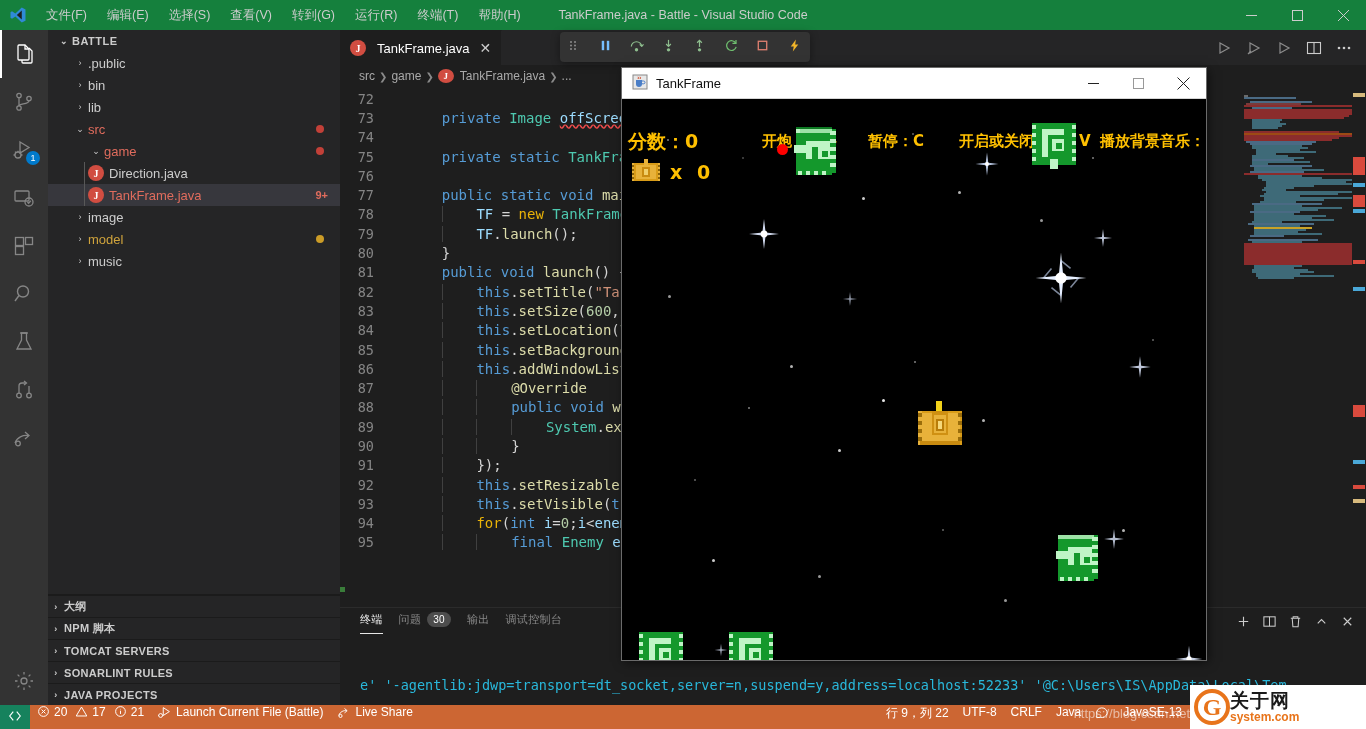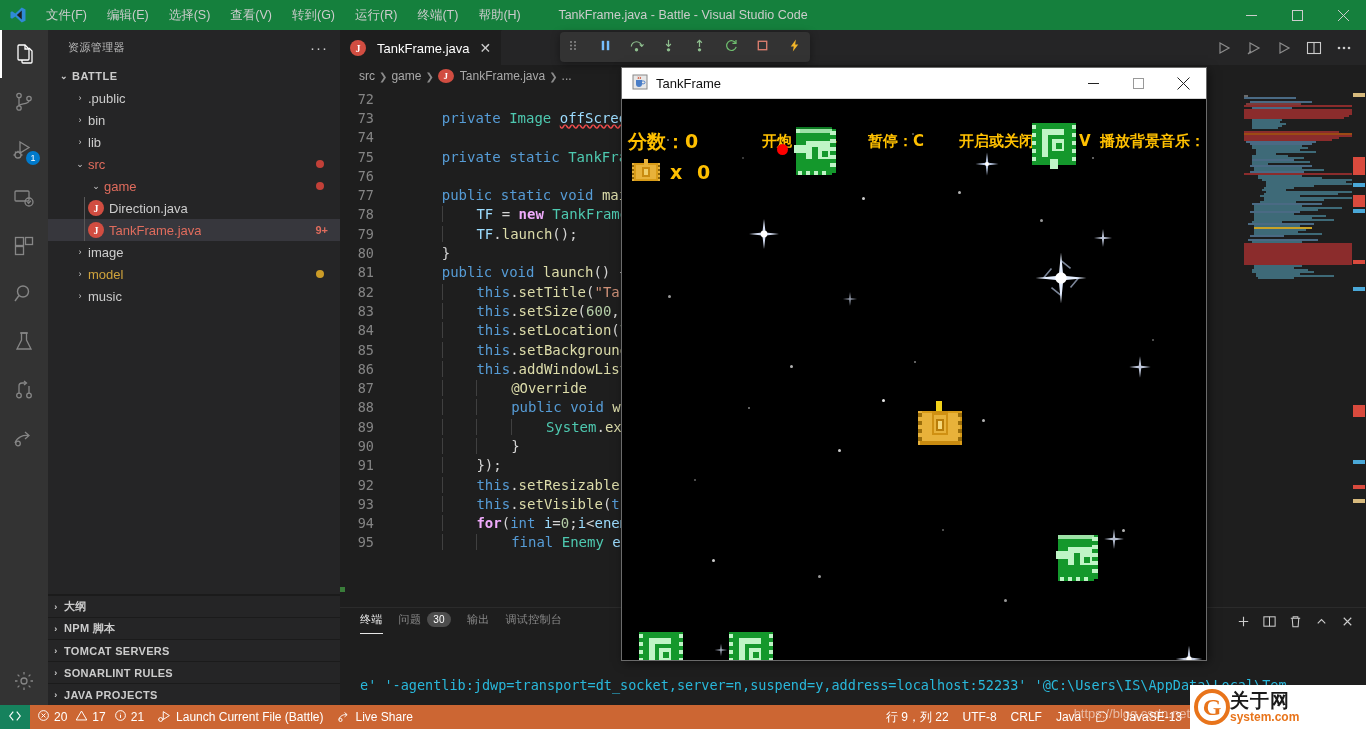--- a/index.html
+++ b/index.html
@@ -115,21 +115,21 @@
   .code-lines { position: absolute; top: 0; left: 0; font-family: "DejaVu Sans Mono", monospace; font-size: 14px; }
   .code-line { height: 19.3px; display: flex; align-items: center; white-space: pre; }
   .ln {
     width: 52px; text-align: right; padding-right: 18px; color: #858585;
     font-size: 13.5px; flex: 0 0 52px; font-family: "DejaVu Sans Mono", monospace;
   }
   .code-text { padding-left: 16px; }
   .codelens { height: 19px; display: flex; align-items: center; }
   .codelens .lens-txt { margin-left: 120px; font-size: 12px; color: #999999; font-family: "Liberation Sans", sans-serif; }
   .kw { color: #569cd6; }
-  .kw2 { color: #f0abfc; font-weight: bold; }
+  .kw2 { color: #eab308; }
   .typ { color: #4ec9b0; }
   .fn { color: #dcdcaa; }
   .var { color: #9cdcfe; }
   .num { color: #b5cea8; }
   .str { color: #ce9178; }
   .pl { color: #d4d4d4; }
   .ann { color: #dcdcaa; }
   .squiggle {
     text-decoration: underline wavy #f14c4c; text-decoration-skip-ink: none;
   }
@@ -189,21 +189,21 @@
   .bigstar { position: absolute; }
   .tank { position: absolute; }
   .bullet { position: absolute; border-radius: 50%; background: #f00; }
 
   
   .statusbar {
     position: absolute; left: 0; bottom: 0; width: 1366px; height: 24px;
     background: #cc6633; display: flex; align-items: center; font-size: 12px; color: #ffffff;
   }
   .sb-remote { background: #16825d; height: 24px; display: flex; align-items: center; padding: 0 8px; }
-  .sb-item { display: flex; align-items: center; gap: 4px; padding: 0 7px; height: 24px; cursor: pointer; }
+  .sb-item { display: flex; gap: 4px; padding: 0 7px; height: 24px; cursor: pointer; }
   .sb-right { margin-left: auto; display: flex; align-items: center; }
   .watermark {
     position: absolute; right: 176px; bottom: 8px; font-size: 13px;
     color: rgba(255,255,255,.55); font-family: "Liberation Sans", sans-serif; pointer-events: none;
   }
   .logo-box {
     position: absolute; right: 0; bottom: 0; width: 176px; height: 44px;
     background: #ffffff; display: flex; align-items: center; padding-left: 4px;
   }
   .logo-g {
@@ -328,24 +328,20 @@
       <div class="act-icon">
         <svg width="24" height="24" viewBox="0 0 24 24" fill="none" stroke="currentColor" stroke-width="1.3">
           <circle cx="12" cy="12" r="3"></circle>
           <path d="M12 3 v2.5 M12 18.5 V21 M3 12 h2.5 M18.5 12 H21 M5.6 5.6 l1.8 1.8 M16.6 16.6 l1.8 1.8 M18.4 5.6 l-1.8 1.8 M7.4 16.6 l-1.8 1.8"></path>
         </svg>
       </div>
     </div>
   </div>
 
   <div class="sidebar">
-    <div class="sidebar-header">
-      <span>资源管理器</span>
-      <span class="sidebar-more">···</span>
-    </div>
 
     <div class="tree">
       <div class="tree-row root" style="padding-left:8px">
         <span class="chev">⌄</span>
         <span class="tree-label">BATTLE</span>
       </div>
       <div class="tree-row" style="padding-left:24px">
         <span class="chev">›</span>
         <span class="tree-label">.public</span>
       </div>

